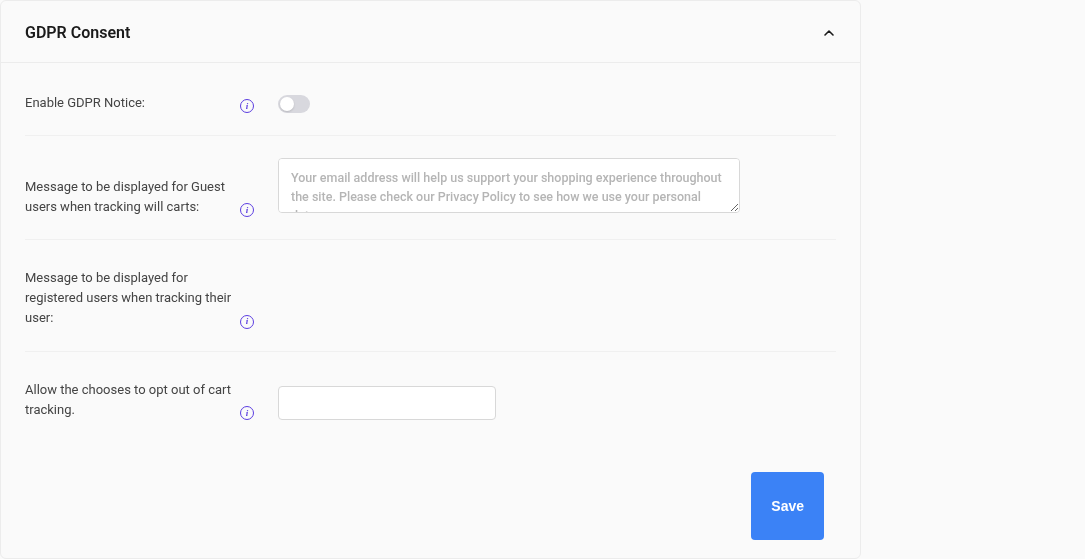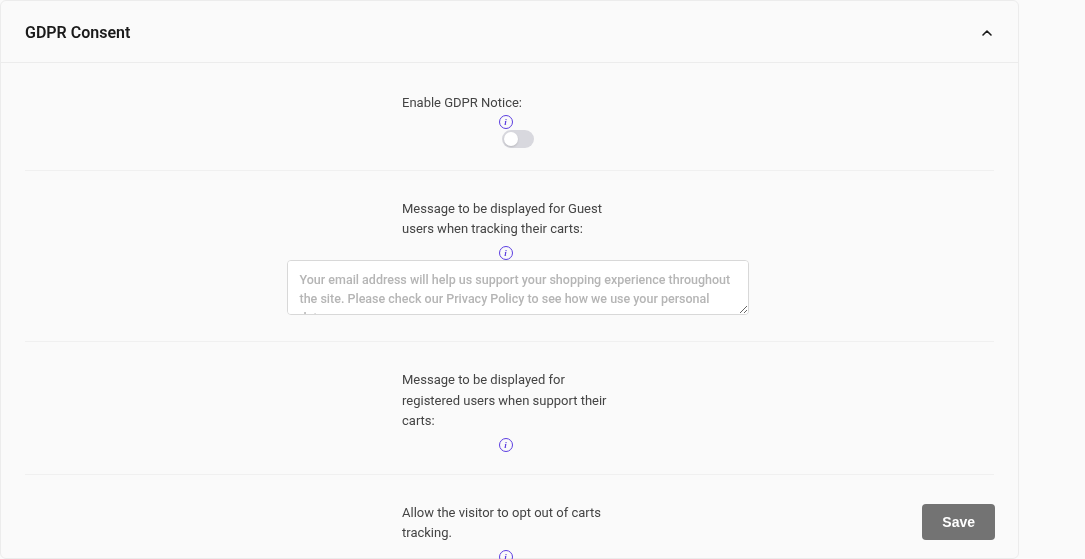--- a/index.html
+++ b/index.html
@@ -8,21 +8,21 @@
     background: #fafafa;
     color: #2c2c2c;
     width: 1085px;
     height: 559px;
     overflow: hidden;
   }
   .panel {
     background: #fafafa;
     border: 1px solid #ececec;
     border-radius: 6px;
-    width: 1019px;
+    width: 861px;
     height: 559px;
     position: relative;
   }
   .panel-header {
     padding: 22px 24px 20px 24px;
     border-bottom: 1px solid #ececec;
     display: flex;
     align-items: center;
     justify-content: space-between;
   }
@@ -37,24 +37,23 @@
     display: flex;
     align-items: center;
     justify-content: center;
     color: #1a1a1a;
   }
   .form-body {
     padding: 0 24px;
   }
   .row {
     display: flex;
-    align-items: center;
+    align-items: flex-end;
     padding: 22px 0;
     border-bottom: 1px solid #f0f0f0;
-    flex-direction: column;
   }
   .row:last-child { border-bottom: none; }
   .label-col {
     width: 215px;
     padding-top: 6px;
     font-size: 13px;
     color: #444;
     line-height: 1.55;
     flex-shrink: 0;
   }
@@ -134,29 +133,29 @@
   input.field {
     width: 218px;
     height: 34px;
     padding: 6px 10px;
   }
   .row-toggle { padding: 28px 0 22px; }
   .row-toggle .label-col { padding-top: 2px; }
   .row-toggle .info-col { padding-top: 2px; }
   .save-btn {
     position: absolute;
-    right: 23px;
+    right: 36px;
     bottom: 18px;
-    background: #737373;
+    background: #3b82f6;
     color: #fff;
     border: none;
     border-radius: 4px;
     font-size: 14px;
     font-weight: 600;
-    padding: 10px 20px;
+    padding: 26px 20px;
     cursor: pointer;
   }
 </style>
 </head>
 <body>
 
 <div class="panel">
   <div class="panel-header">
     <div class="panel-title">GDPR Consent</div>
     <div class="chevron">
@@ -174,38 +173,38 @@
           <div class="info-icon"></div>
         </div>
       <div class="input-col">
         <div class="toggle">
           <div class="toggle-knob"></div>
         </div>
       </div>
     </div>
 
     <div class="row">
-      <div class="label-col">Message to be displayed for Guest users when tracking their carts:</div>
+      <div class="label-col">Message to be displayed for Guest users when tracking will carts:</div>
       <div class="info-col">
           <div class="info-icon"></div>
         </div>
       <div class="input-col">
         <textarea class="field resizable" placeholder="Your email address will help us support your shopping experience throughout the site. Please check our Privacy Policy to see how we use your personal data." style=""></textarea>
       </div>
     </div>
 
     <div class="row">
-      <div class="label-col">Message to be displayed for registered users when support their carts:</div>
+      <div class="label-col">Message to be displayed for registered users when tracking their user:</div>
       <div class="info-col">
           <div class="info-icon"></div>
         </div>
     </div>
 
     <div class="row">
-      <div class="label-col">Allow the visitor to opt out of carts tracking.</div>
+      <div class="label-col">Allow the chooses to opt out of cart tracking.</div>
       <div class="info-col">
           <div class="info-icon"></div>
         </div>
       <div class="input-col">
         <input type="text" class="field" value="" style="">
       </div>
     </div>
 
 
   </div>

